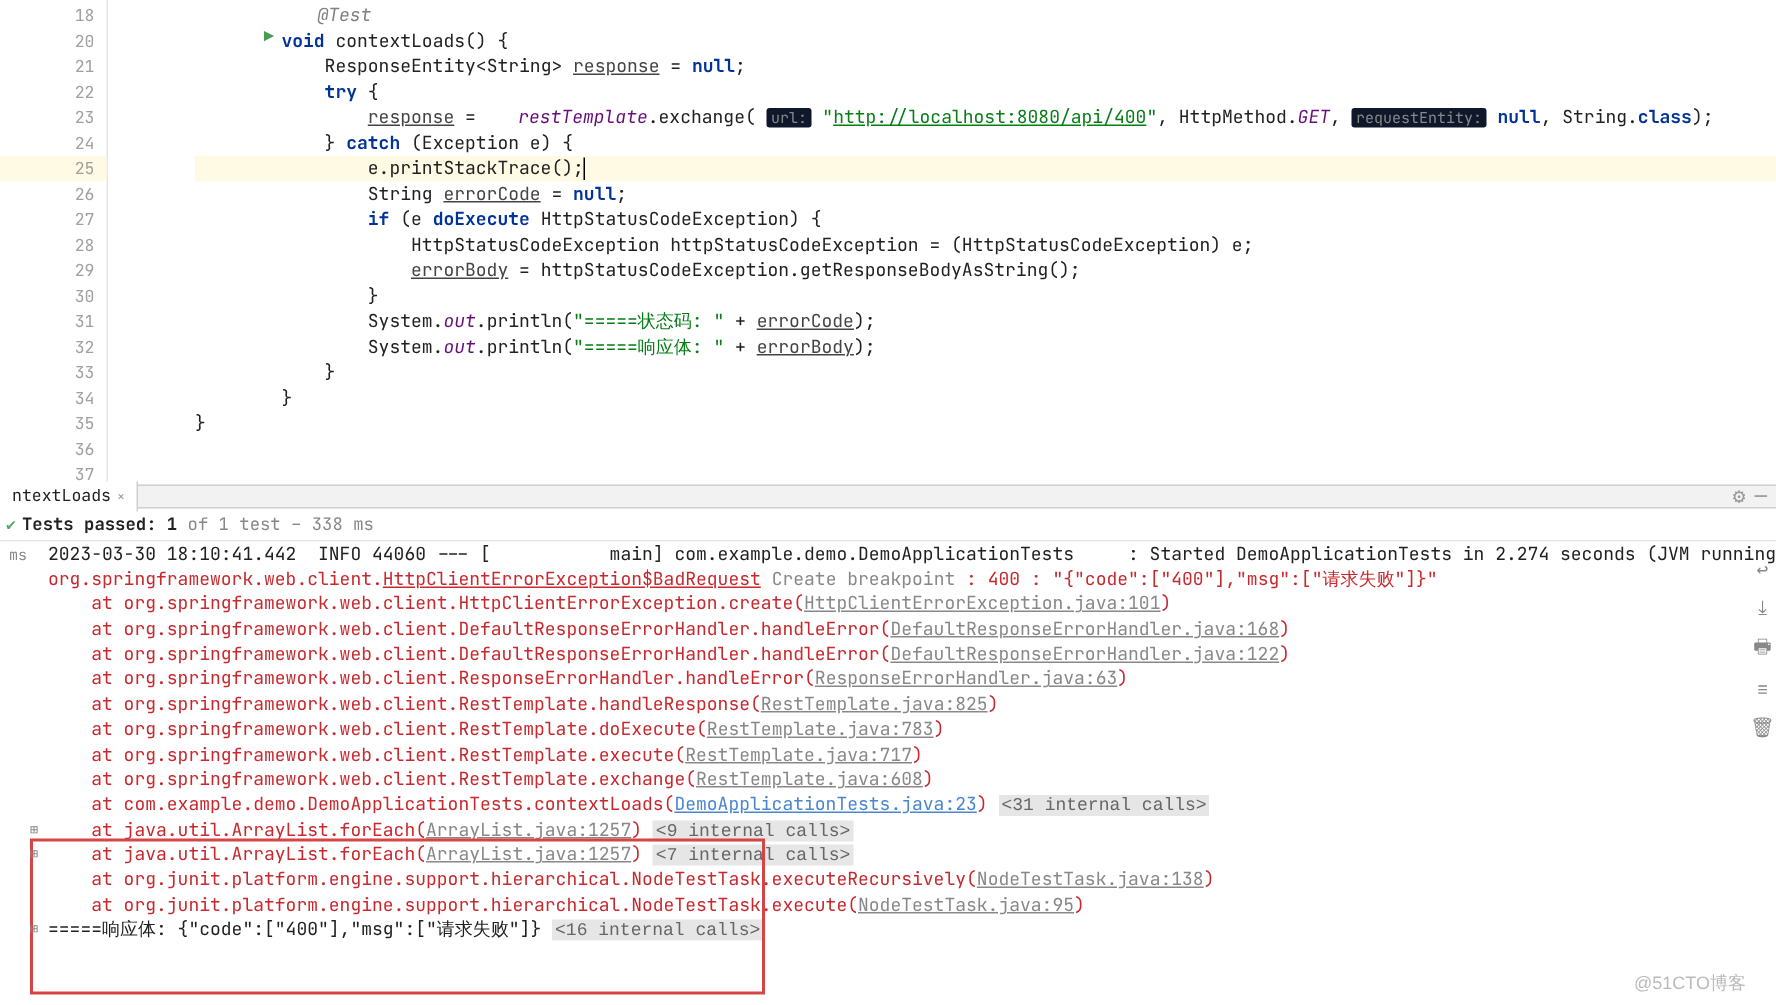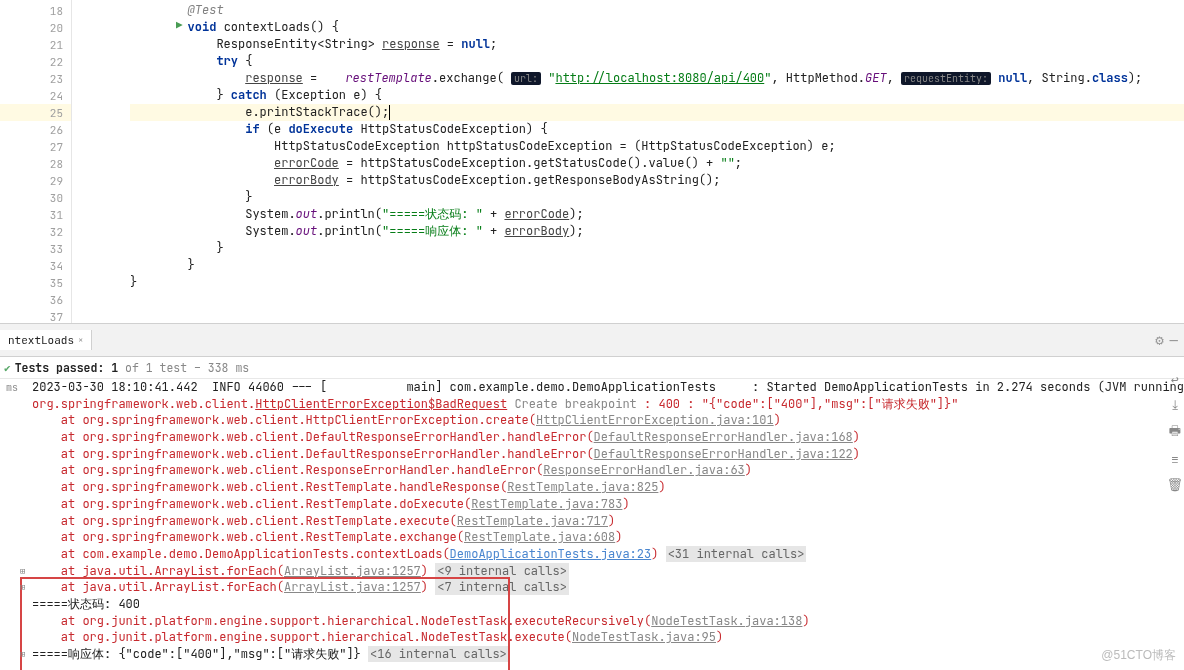--- a/index.html
+++ b/index.html
@@ -55,38 +55,38 @@
   line-height: 17px;
   white-space: pre;
   font-size: 12px;
 }
 .code-line.hl { background: #fffae3; }
 .kw { color: #003399; font-weight: bold; }
 .str { color: #067d17; }
 .str-link { color: #067d17; text-decoration: underline; }
 .under { text-decoration: underline; color: #444; }
 .fld { color: #660e7a; font-style: italic; margin-left: 21px; }
-.ann { color: #808080; font-style: italic; }
+.ann { color: #808080; font-style: italic; margin-left: 24px; }
 .hint { background: #0f172a; color: #888; font-size: 10px; padding: 0 3px; border-radius: 2px; }
 .static-it { font-style: italic; color: #660e7a; }
 .caret { border-left: 1px solid #000; height: 15px; display: inline-block; vertical-align: middle; }
 
 .top-right {
   position: absolute;
   top: 2px;
   right: 8px;
   display: flex;
   gap: 6px;
   align-items: center;
 }
 .warn-badge { color: #e6a800; font-size: 11px; display: flex; align-items: center; gap: 2px; }
 .updown { color: #999; font-size: 10px; }
 
 .tab-bar {
-  height: 34px;
+  height: 16px;
   border-top: 1px solid #d0d0d0;
   border-bottom: 1px solid #d0d0d0;
   display: flex;
   align-items: center;
   background: #f2f2f2;
   position: relative;
 }
 .tab {
   padding: 3px 8px;
   background: #fff;
@@ -122,21 +122,21 @@
   line-height: 16.7px;
   white-space: pre;
   padding-left: 32px;
   font-size: 12px;
   color: #212121;
 }
 .ms-col { position: absolute; left: 0; width: 18px; font-size: 10px; color: #888; padding-top: 2px; text-align: right; }
 .err { color: #c7292e; }
 .link { color: #4a86cf; text-decoration: underline; }
 .link-grey { color: #888; text-decoration: underline; }
-.grey-bg { background: #e6e6e6; color: #666; padding: 0 2px; }
+.grey-bg { background: #e6e6e6; color: #666; padding: 0 2px; font-family: Liberation Mono, monospace; }
 .cb { color: #888; }
 .highlight-box {
   position: absolute;
   border: 2px solid #d64545;
   left: 20px;
   top: 198px;
   width: 490px;
   height: 104px;
   pointer-events: none;
 }
@@ -155,21 +155,21 @@
 }
 .expand-marker {
   position: absolute;
   left: 20px;
   font-size: 9px;
   color: #888;
 }
 .watermark {
   position: absolute;
   bottom: 6px;
-  right: 8px;
+  right: 20px;
   color: #bbb;
   font-size: 12px;
   font-family: sans-serif;
 }
 </style>
 </head>
 <body>
 
 <div class="top-right">
   <span class="warn-badge">
@@ -205,23 +205,23 @@
     </div>
   <div class="code-area" id="code">
     <span class="run-icon" style="top:18px">▶</span>
   <div class="code-line">        <span class="ann">@Test</span></div>
       <div class="code-line">        <span class="kw">void</span><span> </span><span>contextLoads</span><span>() {</span></div>
       <div class="code-line">            <span>ResponseEntity</span><span>&lt;</span><span>String</span><span>&gt; </span><span class="under">response</span><span> = </span><span class="kw">null</span><span>;</span></div>
       <div class="code-line">            <span class="kw">try</span><span> {</span></div>
       <div class="code-line">                <span class="under">response</span><span> = </span><span class="fld">restTemplate</span><span>.exchange( </span><span class="hint">url:</span><span> </span><span class="str">"</span><span class="str-link">http://localhost:8080/api/400</span><span class="str">"</span><span>, HttpMethod.</span><span class="static-it">GET</span><span>, </span><span class="hint">requestEntity:</span><span> </span><span class="kw">null</span><span>, String.</span><span class="kw">class</span><span>);</span></div>
       <div class="code-line">            <span>} </span><span class="kw">catch</span><span> (Exception e) {</span></div>
       <div class="code-line hl">                <span>e.printStackTrace();</span><span class="caret"></span></div>
+      <div class="code-line">                <span>String </span><span class="under">errorCode</span><span> = </span><span class="kw">null</span><span>;</span></div>
       <div class="code-line">                <span class="kw">if</span><span> (e </span><span class="kw">doExecute</span><span> HttpStatusCodeException) {</span></div>
       <div class="code-line">                    <span>HttpStatusCodeException httpStatusCodeException = (HttpStatusCodeException) e;</span></div>
-      <div class="code-line">                    <span class="under">errorCode</span><span> = httpStatusCodeException.getStatusCode().value() + </span><span class="str">""</span><span>;</span></div>
       <div class="code-line">                    <span class="under">errorBody</span><span> = httpStatusCodeException.getResponseBodyAsString();</span></div>
       <div class="code-line">                <span>}</span></div>
       <div class="code-line">                <span>System.</span><span class="static-it">out</span><span>.println(</span><span class="str">"=====状态码: "</span><span> + </span><span class="under">errorCode</span><span>);</span></div>
       <div class="code-line">                <span>System.</span><span class="static-it">out</span><span>.println(</span><span class="str">"=====响应体: "</span><span> + </span><span class="under">errorBody</span><span>);</span></div>
       <div class="code-line">            <span>}</span></div>
       <div class="code-line">        <span>}</span></div>
       <div class="code-line"><span>}</span></div>
       <div class="code-line"><span></span></div>
     </div>
 </div>
@@ -251,21 +251,20 @@
     <div class="console-line"><span class="err">    at org.springframework.web.client.DefaultResponseErrorHandler.handleError(</span><span class="link-grey">DefaultResponseErrorHandler.java:168</span><span class="err">)</span></div>
     <div class="console-line"><span class="err">    at org.springframework.web.client.DefaultResponseErrorHandler.handleError(</span><span class="link-grey">DefaultResponseErrorHandler.java:122</span><span class="err">)</span></div>
     <div class="console-line"><span class="err">    at org.springframework.web.client.ResponseErrorHandler.handleError(</span><span class="link-grey">ResponseErrorHandler.java:63</span><span class="err">)</span></div>
     <div class="console-line"><span class="err">    at org.springframework.web.client.RestTemplate.handleResponse(</span><span class="link-grey">RestTemplate.java:825</span><span class="err">)</span></div>
     <div class="console-line"><span class="err">    at org.springframework.web.client.RestTemplate.doExecute(</span><span class="link-grey">RestTemplate.java:783</span><span class="err">)</span></div>
     <div class="console-line"><span class="err">    at org.springframework.web.client.RestTemplate.execute(</span><span class="link-grey">RestTemplate.java:717</span><span class="err">)</span></div>
     <div class="console-line"><span class="err">    at org.springframework.web.client.RestTemplate.exchange(</span><span class="link-grey">RestTemplate.java:608</span><span class="err">)</span></div>
     <div class="console-line"><span class="err">    at com.example.demo.DemoApplicationTests.contextLoads(</span><span class="link">DemoApplicationTests.java:23</span><span class="err">) </span><span class="grey-bg">&lt;31 internal calls&gt;</span></div>
     <div class="console-line"><span class="expand-marker">⊞</span><span class="err">    at java.util.ArrayList.forEach(</span><span class="link-grey">ArrayList.java:1257</span><span class="err">) </span><span class="grey-bg">&lt;9 internal calls&gt;</span></div>
     <div class="console-line"><span class="expand-marker">⊞</span><span class="err">    at java.util.ArrayList.forEach(</span><span class="link-grey">ArrayList.java:1257</span><span class="err">) </span><span class="grey-bg">&lt;7 internal calls&gt;</span></div>
-    <div class="console-line"><span>=====状态码: 400</span></div>
     <div class="console-line"><span class="err">    at org.junit.platform.engine.support.hierarchical.NodeTestTask.executeRecursively(</span><span class="link-grey">NodeTestTask.java:138</span><span class="err">)</span></div>
     <div class="console-line"><span class="err">    at org.junit.platform.engine.support.hierarchical.NodeTestTask.execute(</span><span class="link-grey">NodeTestTask.java:95</span><span class="err">)</span></div>
     <div class="console-line"><span class="expand-marker">⊞</span><span>=====响应体: {"code":["400"],"msg":["请求失败"]} </span><span class="grey-bg">&lt;16 internal calls&gt;</span></div>
   </div>
 
 <div class="side-tools">
   <span>↩</span>
   <span>⤓</span>
   <span>🖶</span>
   <span>≡</span>

